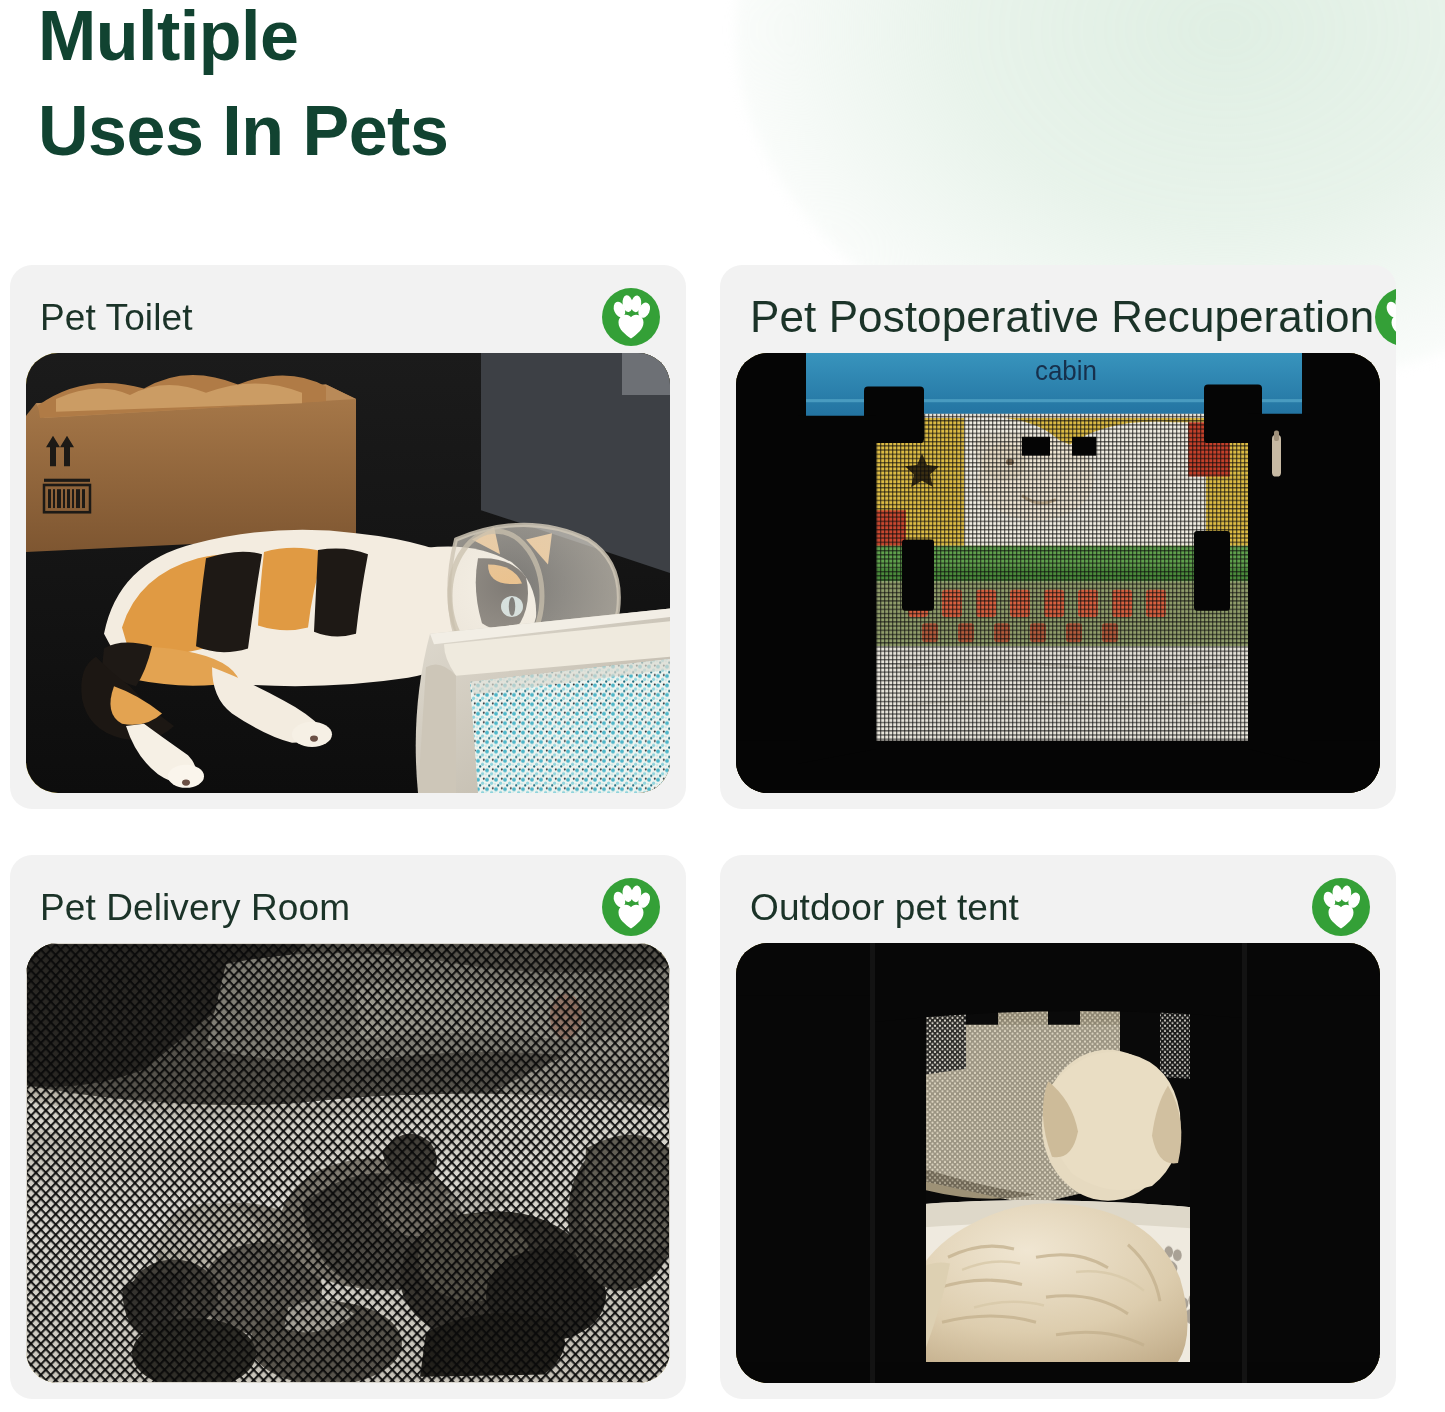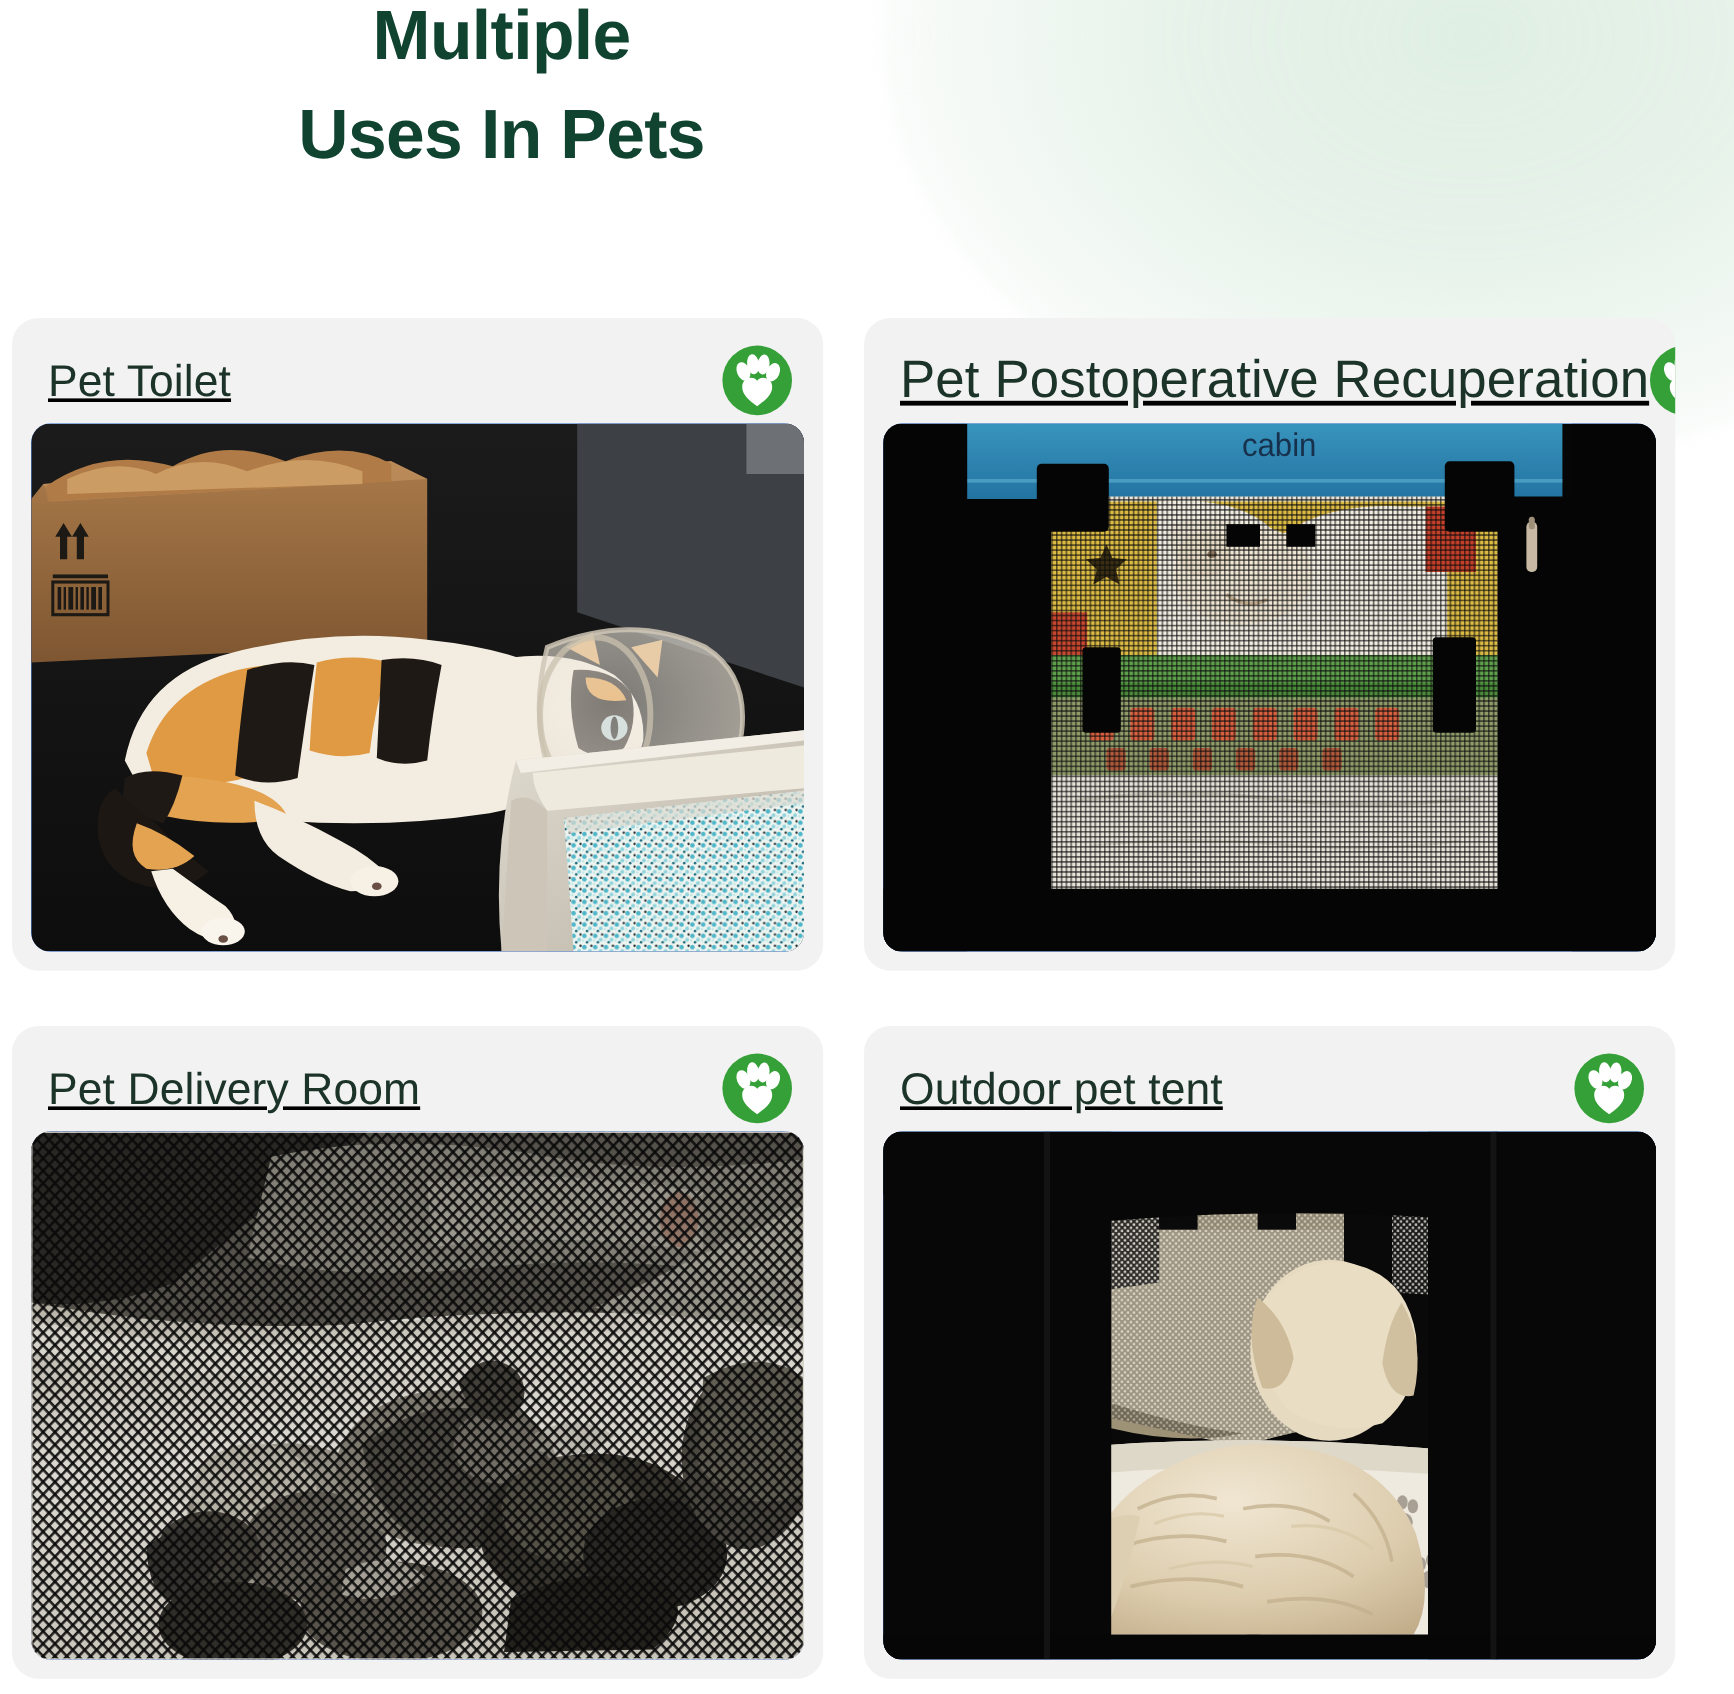--- a/index.html
+++ b/index.html
@@ -39,43 +39,41 @@
   }
 
   
   #title {
     position: absolute;
     left: 38px;
     top: 2px;
     width: 760px;
     color: #114331;
     font-weight: bold;
-    font-size: 58px;
+    font-size: 70px;
     line-height: 0.98;
     letter-spacing: -0.5px;
     z-index: 4;
-    text-align: center;
   }
   #title .tline { display: block; white-space: nowrap; }
   #title .tline2 { margin-top: 26px; }
 
   
   #grid {
     position: absolute;
     left: 10px;
     top: 265px;
     width: 1424px;
     height: 1140px;
     display: grid;
     grid-template-columns: 676px 676px;
     grid-template-rows: 544px 544px;
     column-gap: 34px;
     row-gap: 46px;
     z-index: 3;
-    text-decoration: underline;
   }
 
   .card {
     background: #f2f2f2;
     border-radius: 22px;
     padding: 16px 16px 16px 16px;
     display: flex;
     flex-direction: column;
     overflow: hidden;
   }
@@ -101,24 +99,24 @@
 
   .paw-badge {
     flex: 0 0 auto;
     width: 60px;
     height: 60px;
     display: block;
   }
 
   .photo {
     flex: 1 1 auto;
-    border-radius: 16px;
+    border-radius: 32px;
     overflow: hidden;
     position: relative;
-    background: #3b82f6;
+    background: #fde047;
   }
 
   .photo svg { display: block; width: 100%; height: 100%; }
 
 </style>
 </head>
 <body>
 
 <div id="page">
 

